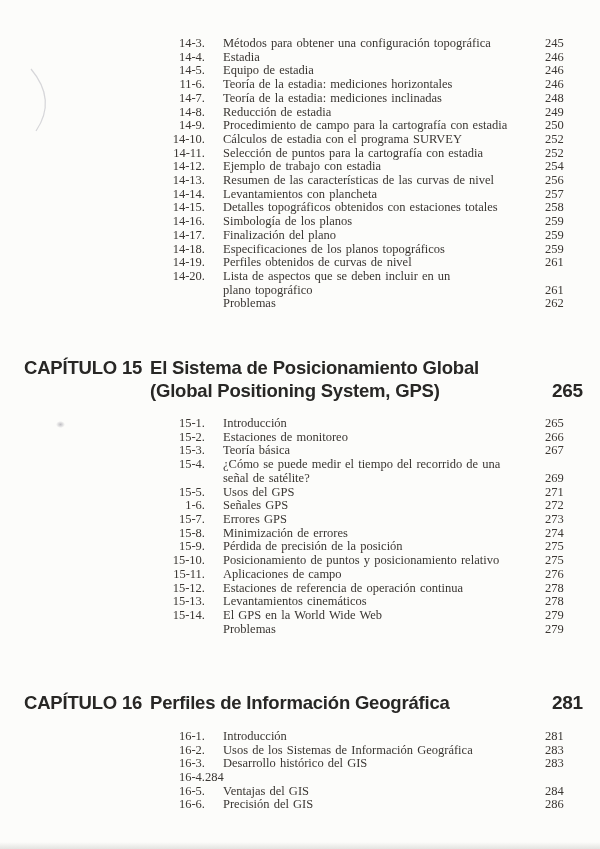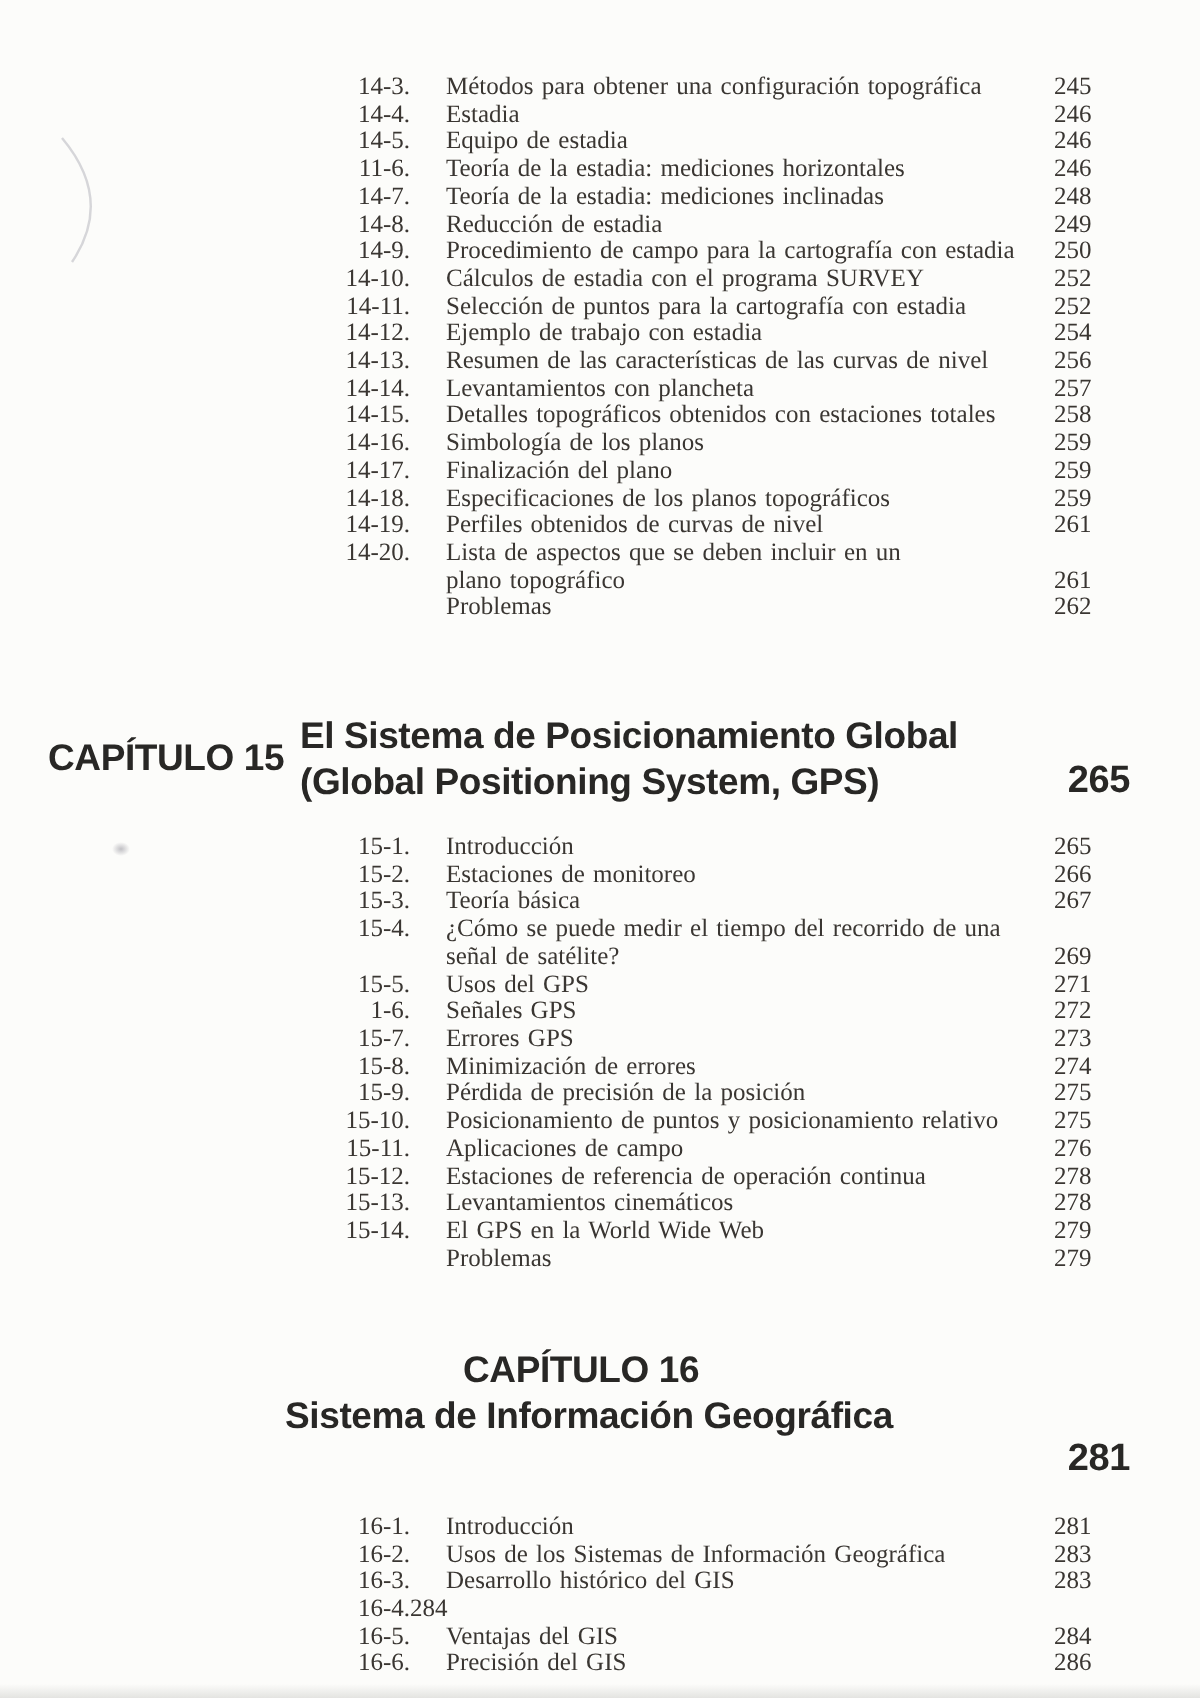--- a/index.html
+++ b/index.html
@@ -12,51 +12,51 @@
     width:600px;height:849px;
     background:var(--bg);
     font-family:"Liberation Serif", serif;
     color:var(--ink);
     position:relative;
     overflow:hidden;
   }
   .page{
     position:absolute;inset:0;
     box-sizing:border-box;
-    padding:37px 35px 0 24px;
+    padding:37px 17px 0 24px;
   }
   
   .entries{display:block;}
   .entry{
     display:flex;
     align-items:flex-start;
     margin-left:129px;
     font-size:12.5px;
     line-height:13.7px;
     word-spacing:0.08em;
   }
   .entry .num{flex:none;width:52px;text-align:right;white-space:nowrap;}
   .entry .title{flex:1;margin-left:18px;}
   .entry .page-num{flex:none;width:38px;text-align:left;align-self:flex-end;}
   
   .chapter{
     display:flex;
-    align-items:center;
+    align-items:flex-start;
     font-family:"Liberation Sans", sans-serif;
     font-weight:bold;
     font-size:18.5px;
     line-height:22.5px;
     letter-spacing:-0.2px;
     color:var(--ink-heading);
   }
   .chapter .label{flex:none;width:126px;white-space:nowrap;}
   .chapter .title{flex:1;}
   .chapter .page-num{flex:none;width:46px;text-align:right;align-self:flex-end;font-size:19px;}
   .sec-idx-1{margin-top:46px;margin-bottom:15px;}
-  .sec-idx-3{margin-top:38px;margin-bottom:15px;flex-direction:column;}
+  .sec-idx-3{margin-top:56px;margin-bottom:15px;}
   
   .scan-curve{position:absolute;left:0;top:0;pointer-events:none;}
   .scan-smudge{
     position:absolute;left:56px;top:421px;width:9px;height:7px;
     background:radial-gradient(ellipse at center, rgba(120,118,130,0.45), rgba(120,118,130,0) 70%);
     pointer-events:none;
   }
   .bottom-shadow{
     position:absolute;left:0;right:0;bottom:0;height:7px;
     background:linear-gradient(to bottom, rgba(150,150,145,0) 0%, rgba(140,140,135,0.22) 100%);
@@ -316,21 +316,21 @@
     <span class="num"></span>
     <span class="title">
             <div>Problemas</div>
           </span>
     <span class="page-num">279</span>
   </div>
       </div>
       <div class="chapter sec-idx-3">
     <span class="label">CAPÍTULO 16</span>
     <span class="title">
-          <div>Sistema de Información Geográfica</div>
+          <div>Perfiles de Información Geográfica</div>
         </span>
     <span class="page-num">281</span>
   </div>
       <div class="entries sec-idx-4">
         <div class="entry">
     <span class="num">16-1.</span>
     <span class="title">
             <div>Introducción</div>
           </span>
     <span class="page-num">281</span>

